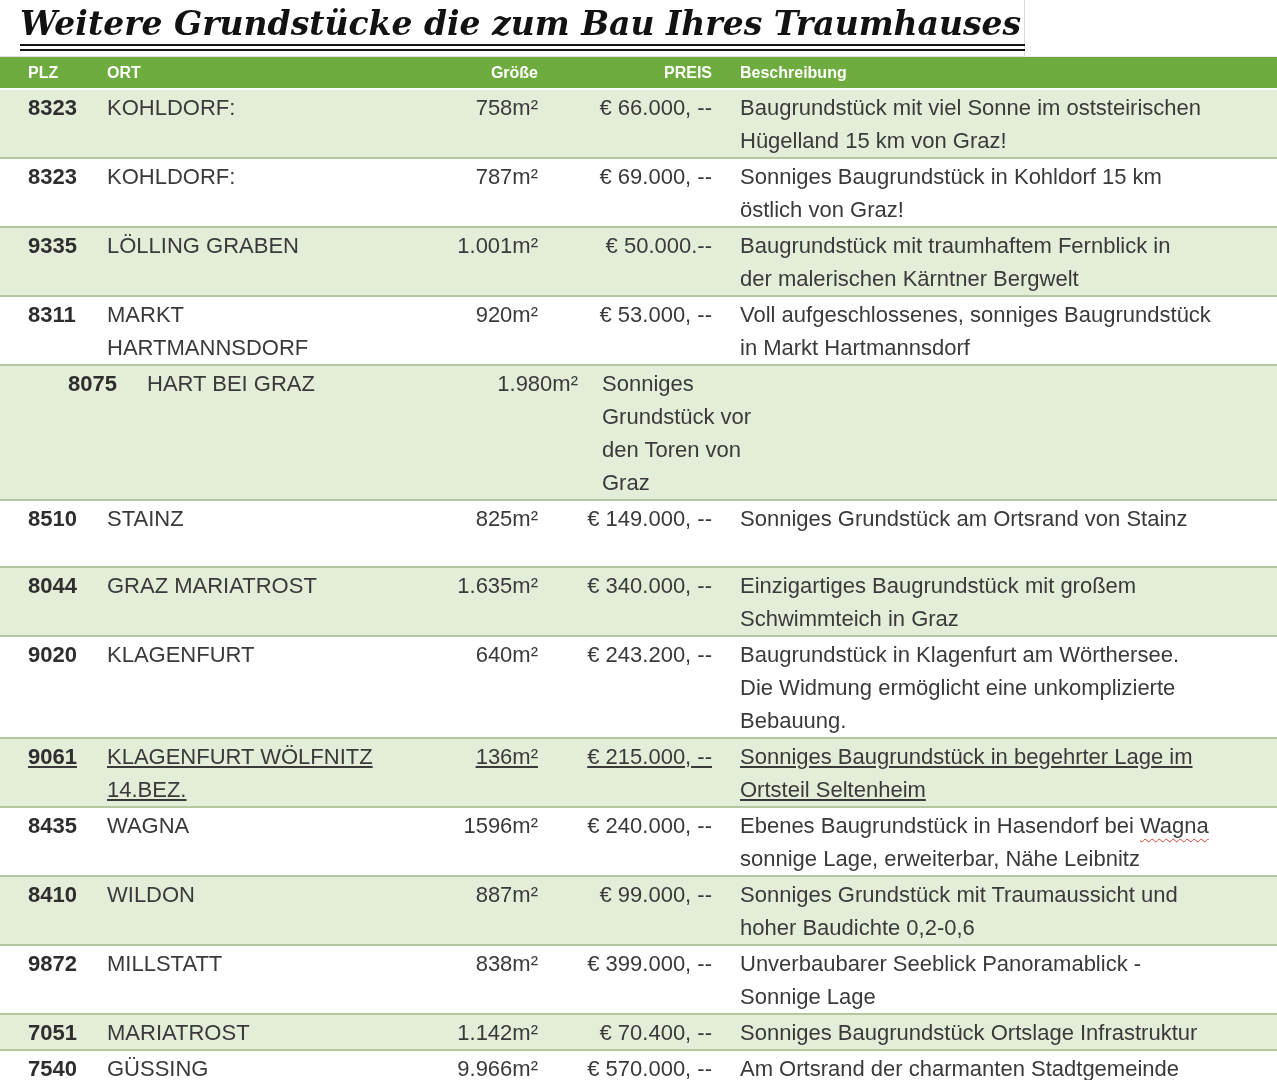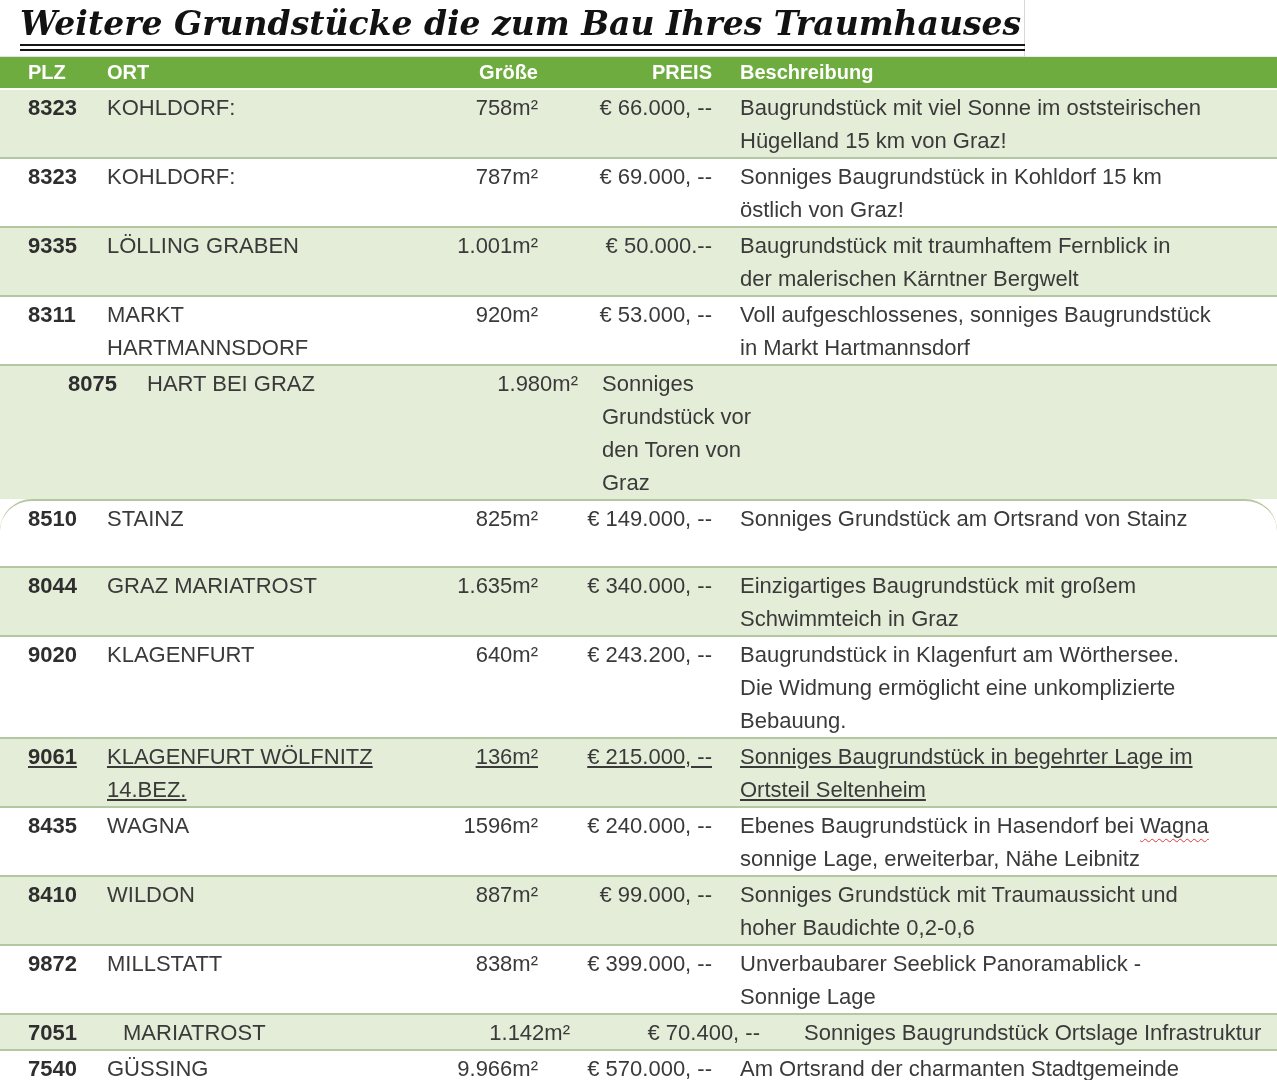--- a/index.html
+++ b/index.html
@@ -23,21 +23,21 @@
   }
   .title-rest{flex:1;border-bottom:1px solid #ececec;background:#fff;}
   .title-text{
     font-family:"DejaVu Serif", serif;font-style:italic;font-weight:bold;
     font-size:33px;color:#121212;white-space:nowrap;
     border-bottom:7px double #151515;padding-bottom:1px;
   }
   
   .grid-row{display:grid;grid-template-columns:95px 295px 150px 178px 1fr;box-sizing:border-box;}
   .thead{
-    background:var(--header-bg);color:#ffffff;font-weight:bold;font-size:20px;
+    background:var(--header-bg);color:#ffffff;font-weight:bold;font-size:16px;
     min-height:33px;align-items:center;border-bottom:2px solid #fbfdf8;
   }
   .row{font-size:22px;line-height:33px;padding-top:1px;background:#fff;}
   .row.green{background:var(--row-alt);}
   .row + .row{border-top:2px solid var(--divider);}
   .c-plz{padding-left:28px;font-weight:bold;color:#2e2e2e;}
   .c-ort{padding-left:12px;white-space:pre-line;}
   .c-size{text-align:right;padding-right:2px;}
   .c-price{text-align:right;padding-right:6px;}
   .c-desc{padding-left:22px;padding-right:4px;white-space:pre-line;}
@@ -98,21 +98,21 @@
         <div class="c-price">€ 53.000, --</div>
         <div class="c-desc">Voll aufgeschlossenes, sonniges Baugrundstück
 in Markt Hartmannsdorf</div>
       </div>
       <div class="grid-row row green" style="min-height: 67px; padding-left: 40px;">
         <div class="c-plz">8075</div>
         <div class="c-ort">HART BEI GRAZ</div>
         <div class="c-size">1.980m²</div>
         <div class="c-desc">Sonniges Grundstück vor den Toren von Graz</div>
       </div>
-      <div class="grid-row row white" style="min-height: 67px; border-radius: 32px;">
+      <div class="grid-row row white" style="min-height: 67px;">
         <div class="c-plz">8510</div>
         <div class="c-ort">STAINZ</div>
         <div class="c-size">825m²</div>
         <div class="c-price">€ 149.000, --</div>
         <div class="c-desc">Sonniges Grundstück am Ortsrand von Stainz</div>
       </div>
       <div class="grid-row row green" style="min-height: 67px;">
         <div class="c-plz">8044</div>
         <div class="c-ort">GRAZ MARIATROST</div>
         <div class="c-size">1.635m²</div>
@@ -155,21 +155,21 @@
 hoher Baudichte 0,2-0,6</div>
       </div>
       <div class="grid-row row white" style="min-height: 67px;">
         <div class="c-plz">9872</div>
         <div class="c-ort">MILLSTATT</div>
         <div class="c-size">838m²</div>
         <div class="c-price">€ 399.000, --</div>
         <div class="c-desc">Unverbaubarer Seeblick Panoramablick -
 Sonnige Lage</div>
       </div>
-      <div class="grid-row row green" style="min-height: 34px; gap: 16px;">
+      <div class="grid-row row green" style="min-height: 34px;">
         <div class="c-plz">7051</div>
         <div class="c-ort">MARIATROST</div>
         <div class="c-size">1.142m²</div>
         <div class="c-price">€ 70.400, --</div>
         <div class="c-desc">Sonniges Baugrundstück Ortslage Infrastruktur</div>
       </div>
       <div class="grid-row row white" style="min-height: 133px;">
         <div class="c-plz">7540</div>
         <div class="c-ort">GÜSSING</div>
         <div class="c-size">9.966m²</div>

